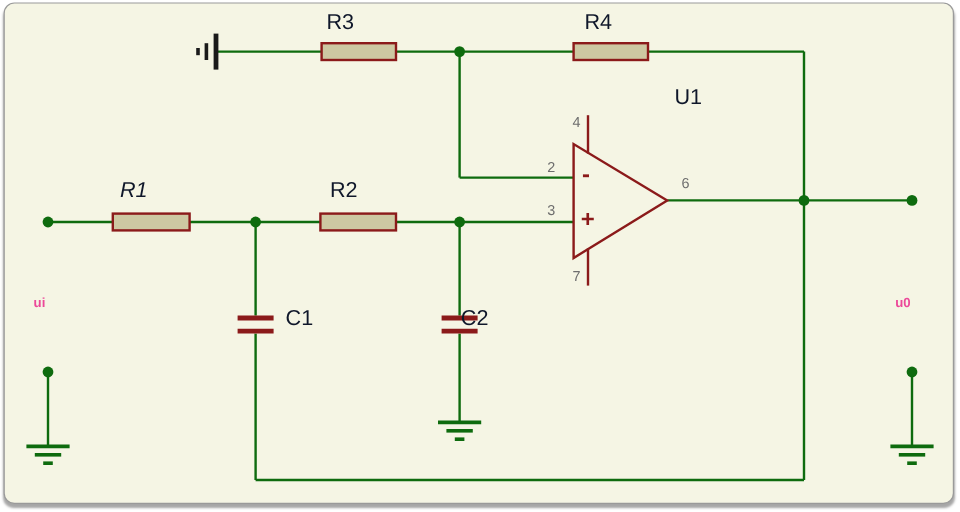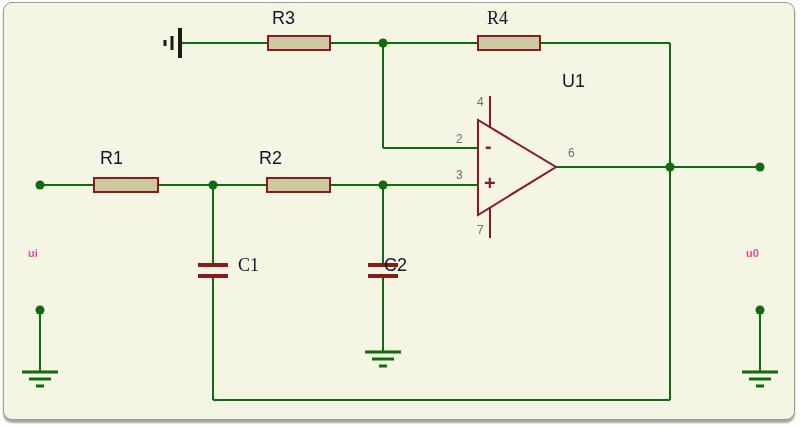--- a/index.html
+++ b/index.html
@@ -116,26 +116,26 @@
       <circle cx="213" cy="185" r="4.5"></circle>
       <circle cx="383" cy="185" r="4.5"></circle>
       <circle cx="383" cy="43" r="4.5"></circle>
       <circle cx="670" cy="167" r="4.5"></circle>
       <circle cx="760" cy="167" r="4.5"></circle>
       <circle cx="40" cy="310" r="4.5"></circle>
       <circle cx="760" cy="310" r="4.5"></circle>
     </g>
   </svg>
 
-  <span class="lbl des" style="left:100px;top:149px;">R1</span>
-  <span class="lbl des" style="left:259px;top:149px;">R2</span>
+  <span class="lbl des" style="left:100px;top:149px;font-style:italic;">R1</span>
+  <span class="lbl des" style="left:275px;top:149px;">R2</span>
   <span class="lbl des" style="left:272px;top:9px;">R3</span>
-  <span class="lbl des" style="left:487px;top:9px;font-family:Liberation Serif, serif;">R4</span>
+  <span class="lbl des" style="left:487px;top:9px;">R4</span>
   <span class="lbl des" style="left:562px;top:72px;">U1</span>
-  <span class="lbl des" style="left:238px;top:256px;font-family:Liberation Serif, serif;">C1</span>
+  <span class="lbl des" style="left:238px;top:256px;">C1</span>
   <span class="lbl des" style="left:384px;top:256px;">C2</span>
 
   <span class="lbl net" style="left:28px;top:248px;">ui</span>
   <span class="lbl net" style="left:746px;top:248px;">u0</span>
 
   <span class="lbl pin" style="left:456px;top:133px;">2</span>
   <span class="lbl pin" style="left:456px;top:169px;">3</span>
   <span class="lbl pin" style="left:477px;top:96px;">4</span>
   <span class="lbl pin" style="left:477px;top:224px;">7</span>
   <span class="lbl pin" style="left:568px;top:147px;">6</span>

